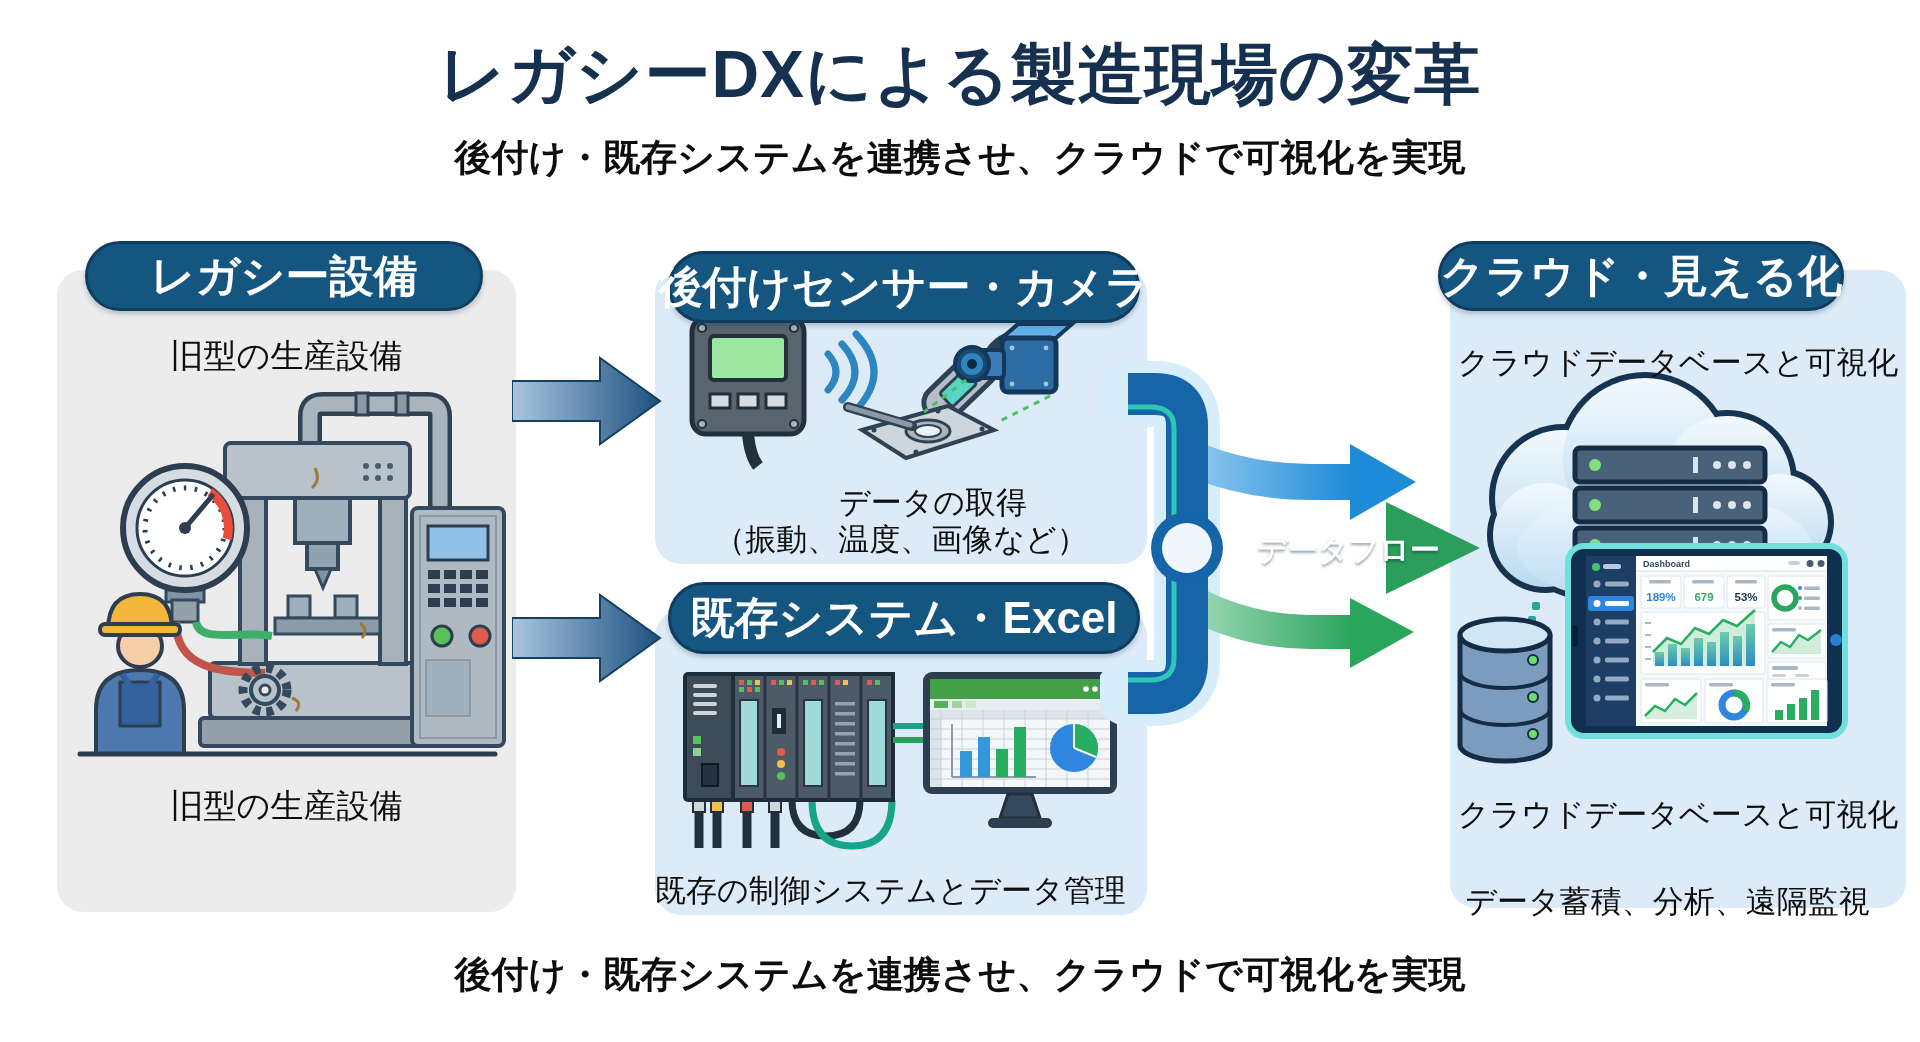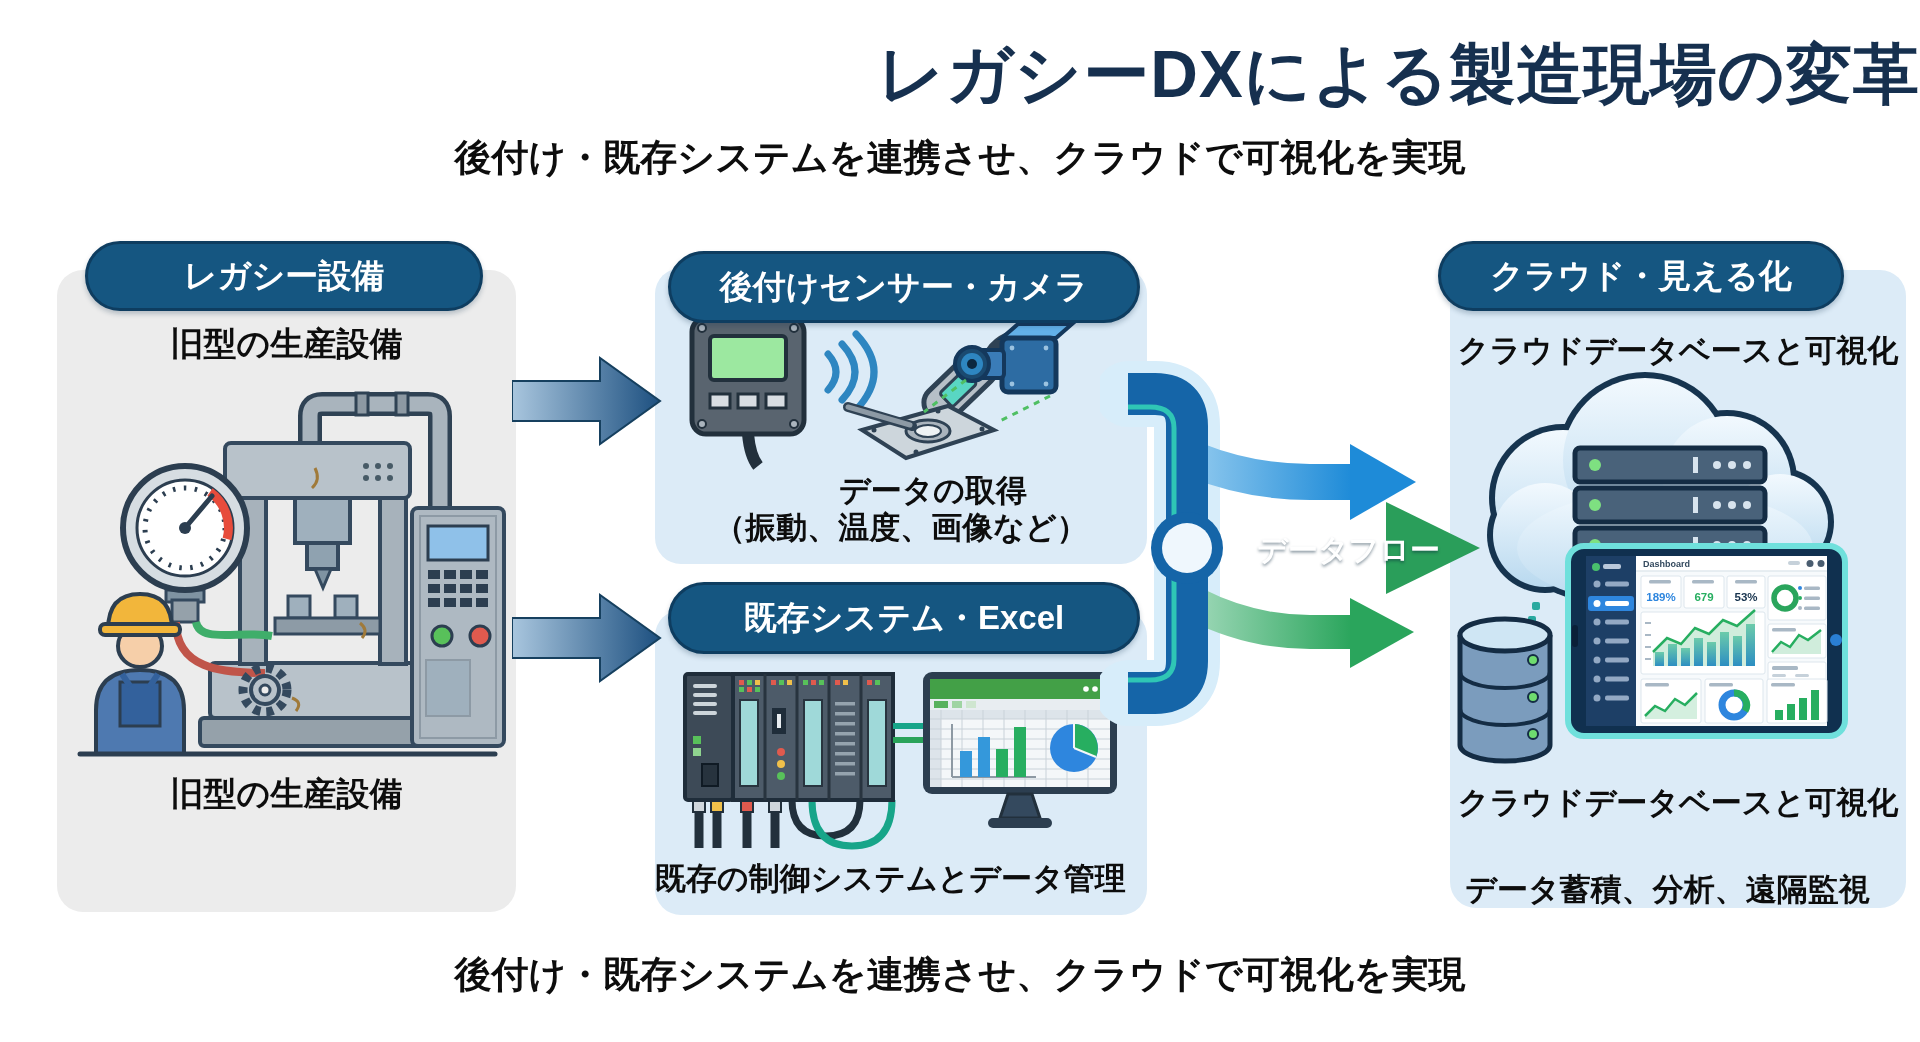--- a/index.html
+++ b/index.html
@@ -3,43 +3,43 @@
 <meta charset="utf-8">
 <style>
   html,body{margin:0;padding:0;}
   body{
     width:1920px;height:1042px;position:relative;overflow:hidden;
     background:#ffffff;
     font-family:"Liberation Sans","DejaVu Sans",sans-serif;
   }
   .abs{position:absolute;}
   .title{
-    left:0;top:30px;width:1920px;text-align:right;
+    left:0;top:30px;width:1920px;text-align:center;
     font-size:66px;font-weight:900;color:#16304f;letter-spacing:1px;
   }
   .subtitle{
     left:0;top:133px;width:1920px;text-align:center;
     font-size:37px;font-weight:bold;color:#0d0d0d;
   }
   .footer{
     left:0;top:950px;width:1920px;text-align:center;
     font-size:37px;font-weight:bold;color:#0d0d0d;
   }
   .panel{position:absolute;border-radius:26px;z-index:1;}
   .panel.gray{background:#ececec;}
   .panel.blue{background:#dcebf7;}
   .pill{
     position:absolute;z-index:3;background:#155681;border:3px solid #0e3d60;
     border-radius:40px;color:#ffffff;display:flex;align-items:center;justify-content:center;
-    font-weight:bold;font-size:33px;box-shadow:0 3px 5px rgba(20,50,80,.25);
+    font-weight:bold;font-size:44px;box-shadow:0 3px 5px rgba(20,50,80,.25);
     white-space:nowrap;
   }
   .caption{
-    position:absolute;z-index:3;text-align:center;font-weight:bold;color:#0d0d0d;
-    font-size:31px;white-space:nowrap;
+    position:absolute;z-index:3;text-align:center;font-weight:normal;color:#0d0d0d;
+    font-size:31px;white-space:nowrap;margin-top:12px;
   }
   .caption.big{font-size:33px;}
   .flow-label{
     position:absolute;z-index:6;text-align:right;color:#ffffff;font-weight:bold;
     font-size:30px;text-shadow:0 2px 3px rgba(10,40,60,.45);white-space:nowrap;
   }
   .illus{position:absolute;z-index:2;}
   .connector{position:absolute;z-index:5;}
   .leftarrow{position:absolute;z-index:4;}
   svg text{font-family:"Liberation Sans","DejaVu Sans",sans-serif;}

